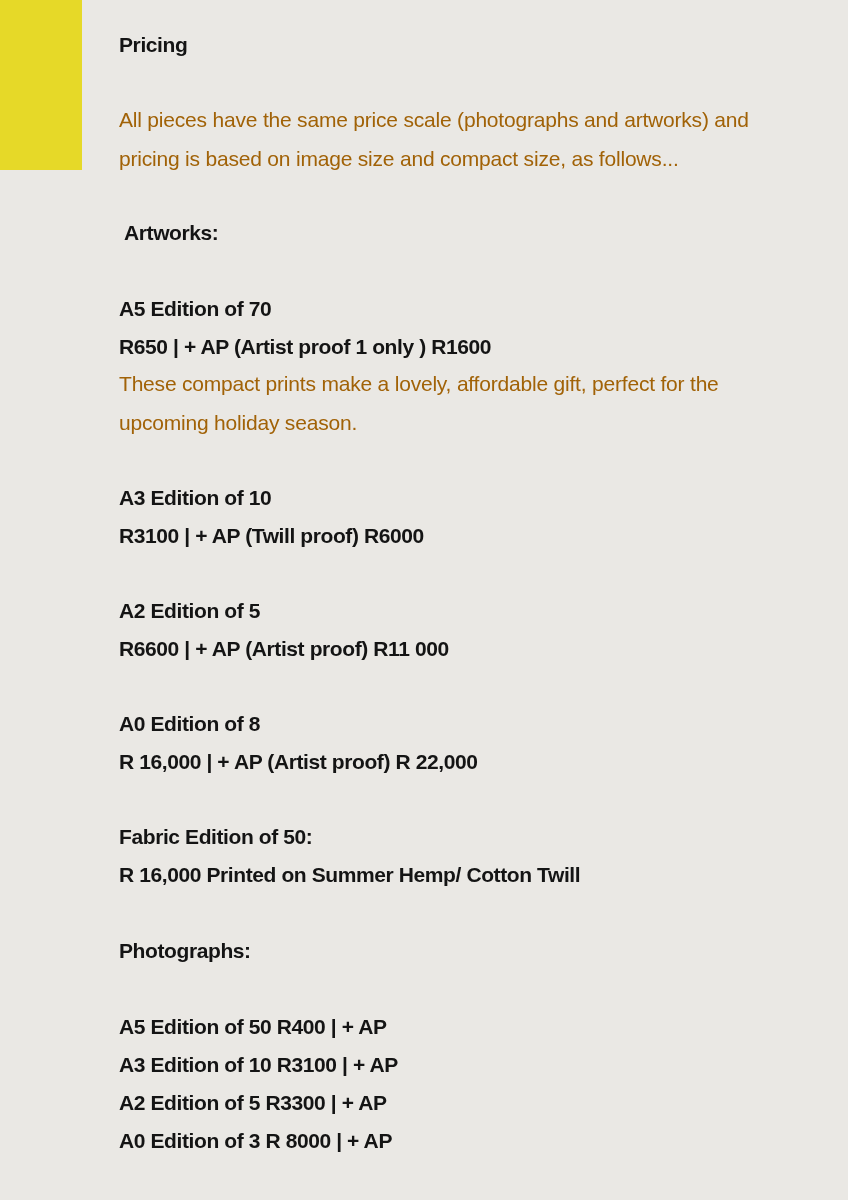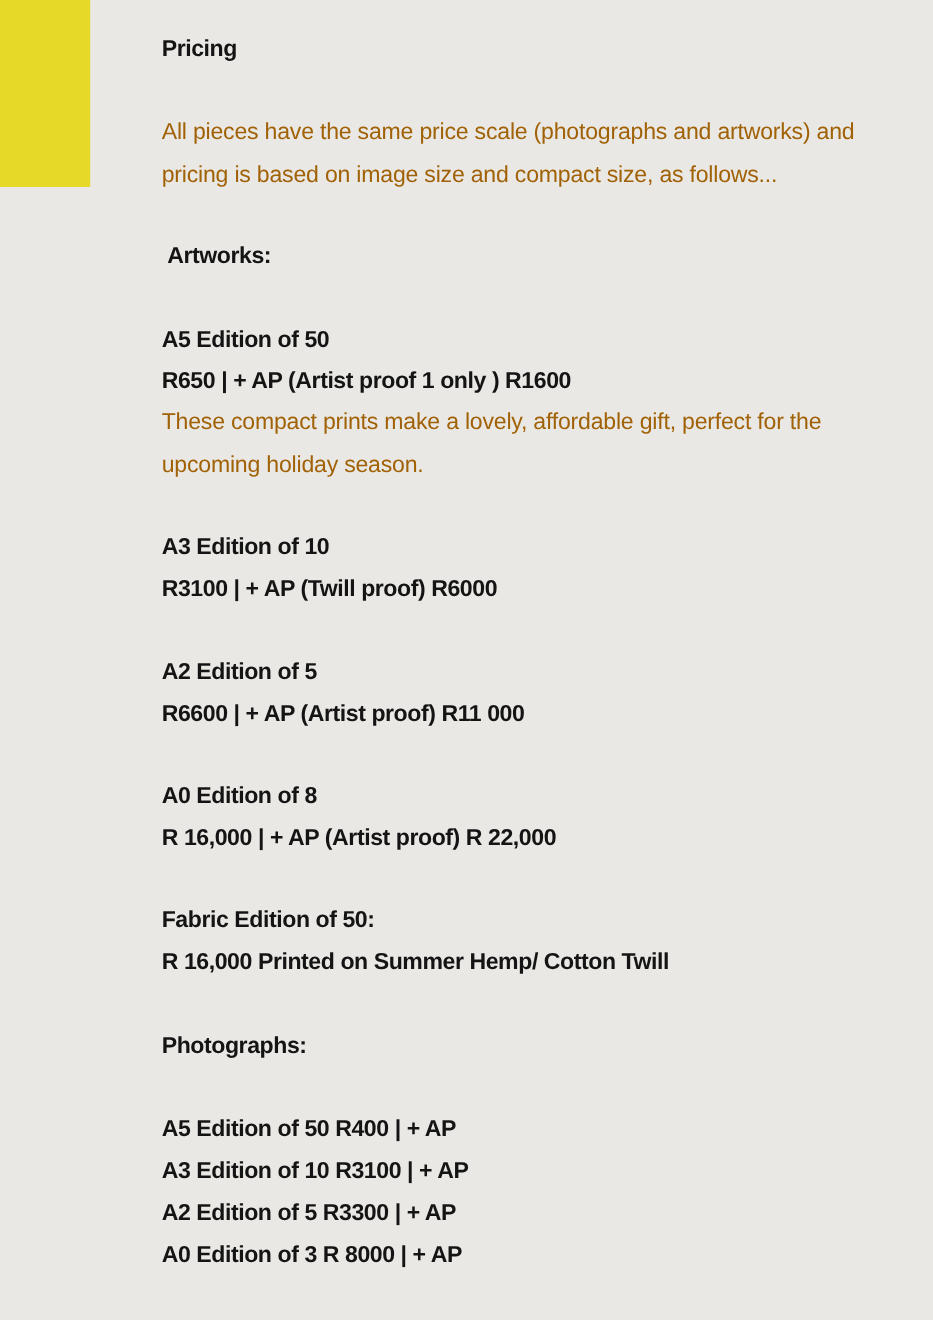--- a/index.html
+++ b/index.html
@@ -11,38 +11,37 @@
     position:relative;
   }
   .accent {
     position:absolute; left:0; top:0; width:82px; height:170px;
     background:#e6d928;
   }
   .line {
     position:absolute; left:119px;
     font-size:21px; line-height:28px;
     white-space:nowrap;
-    margin-left:28px;
   }
   .b { font-weight:bold; letter-spacing:-0.4px; }
   .r { font-weight:normal; color:#a16207; letter-spacing:-0.2px; }
 </style>
 </head>
 <body>
 
 <div class="accent"></div>
 
 <div class="line b" style="top:31px;">Pricing</div>
 
 <div class="line r" style="top:106px;">All pieces have the same price scale (photographs and artworks) and</div>
 <div class="line r" style="top:145px;">pricing is based on image size and compact size, as follows...</div>
 
 <div class="line b" style="top:219px; left:124px;">Artworks:</div>
 
-<div class="line b" style="top:295px;">A5 Edition of 50</div>
+<div class="line b" style="top:295px;">A5 Edition of 70</div>
 <div class="line b" style="top:333px;">R650 | + AP (Artist proof  1 only )  R1600</div>
 <div class="line r" style="top:370px;">These compact prints make a lovely, affordable gift, perfect for the</div>
 <div class="line r" style="top:409px;">upcoming holiday season.</div>
 
 <div class="line b" style="top:484px;">A3 Edition of 10</div>
 <div class="line b" style="top:522px;">R3100 | + AP (Twill proof) R6000</div>
 
 <div class="line b" style="top:597px;">A2 Edition of 5</div>
 <div class="line b" style="top:635px;">R6600 | + AP (Artist proof) R11 000</div>
 

